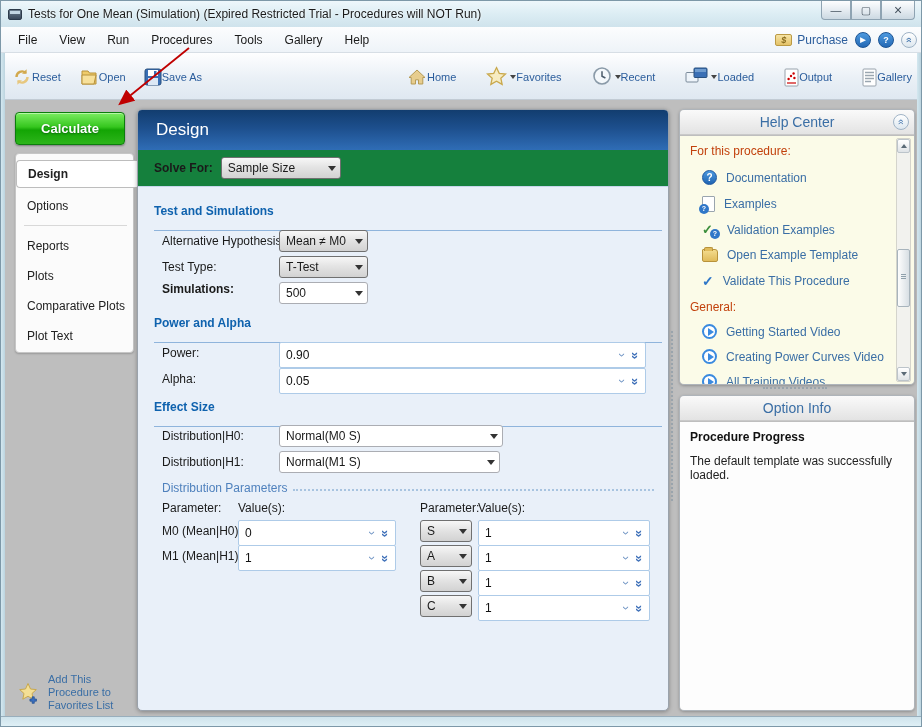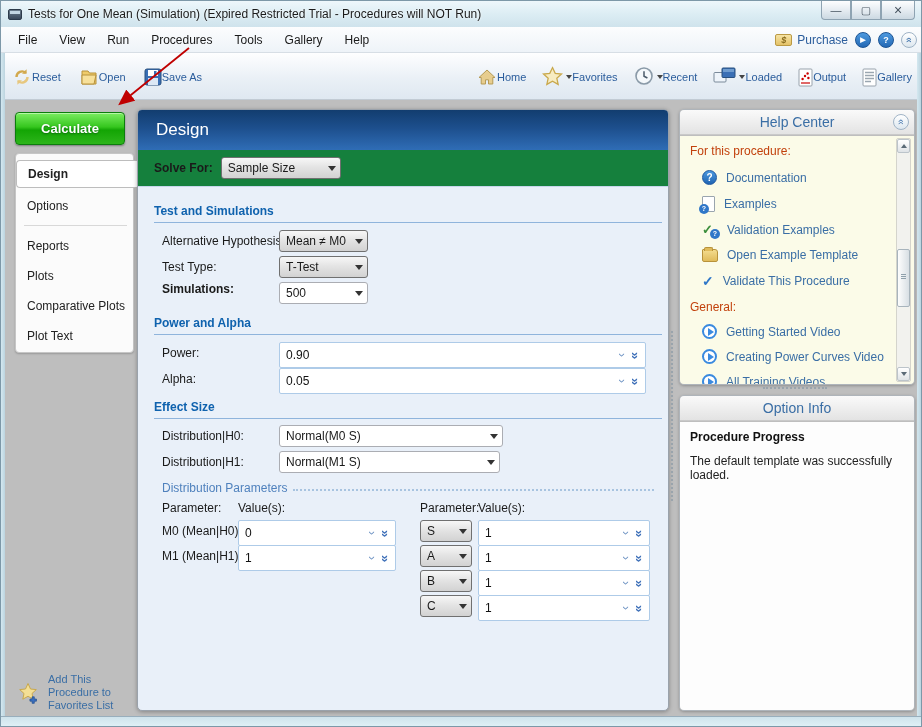--- a/index.html
+++ b/index.html
@@ -37,21 +37,21 @@
               display:flex; align-items:center; justify-content:center; }
   .circle-btn { width:16px; height:16px; border-radius:50%; background:linear-gradient(#4d9ae0,#2368b4);
                 color:#fff; display:flex; align-items:center; justify-content:center;
                 font-size:9px; font-weight:bold; border:1px solid #1c5494; }
   .chev-up-rot { display:inline-block; transform:rotate(-90deg); font-size:10px; line-height:1; }
 
   
   .toolbar { position:absolute; left:0; top:52px; width:922px; height:47px;
              background:linear-gradient(#fefeff,#eaf0f6 55%,#dfe8f1); border-bottom:1px solid #c2cbd4; }
   .tb-group-left { position:absolute; left:6px; top:3px; display:flex; gap:8px; }
-  .tb-group-right { position:absolute; right:6px; top:3px; display:flex; gap:6px; }
+  .tb-group-right { position:absolute; right:6px; top:3px; display:flex; gap:20px; }
   .tb-btn { min-width:42px; height:41px; display:flex; align-items:center;
             justify-content:space-between; padding:3px 5px 2px; border-radius:3px; cursor:default; }
   .tb-btn .icon-slot { height:22px; display:flex; align-items:center; }
   .tb-label { font-size:11px; color:#2b5d9c; white-space:nowrap; }
   .tb-caret { width:0; height:0; border-left:3px solid transparent; border-right:3px solid transparent;
               border-top:4px solid #444; margin-left:3px; align-self:center; }
   .with-caret .icon-slot { display:flex; align-items:center; }
 
   
   .edge-left,.edge-right { position:absolute; top:52px; bottom:10px; width:4px;
@@ -85,21 +85,21 @@
                 box-shadow:0 1px 4px rgba(0,0,0,.3); overflow:hidden; }
   .mp-header { position:absolute; left:0; top:0; width:100%; height:40px;
                background:linear-gradient(#123d6f,#1d4f8d 45%,#2f6db6);
                display:flex; align-items:center; padding-left:18px; }
   .mp-header span { color:#fff; font-size:17px; }
   .solve-row { position:absolute; left:0; top:40px; width:100%; height:37px; background:#15803d;
                border-bottom:1px solid #c6d6ec; display:flex; align-items:center; padding-left:16px; }
   .solve-row .lbl-b { font-weight:bold; margin-right:8px; }
 
   .sec-title { position:absolute; left:16px; width:508px; font-weight:bold; color:#0f62ae;
-               border-bottom:1px solid #8fb4dc; padding-bottom:4px; font-size:12px; }
+               border-bottom:1px solid #8fb4dc; padding-bottom:12px; font-size:12px; }
   .row-abs { position:absolute; height:22px; display:flex; align-items:center; }
   .lbl { font-size:12px; color:#1a1a1a; }
 
   .combo { position:absolute; height:22px; border:1px solid #707070; border-radius:3px;
            background:linear-gradient(#f7f7f7,#e4e4e4 45%,#d2d2d2); display:flex; align-items:center;
            cursor:default; }
   .combo .ctext { flex:1; padding-left:6px; font-size:12px; white-space:nowrap; overflow:hidden; }
   .combo .carrow { width:16px; display:flex; align-items:center; justify-content:center; }
   .combo .carrow::after { content:""; width:0; height:0; border-left:4px solid transparent;
            border-right:4px solid transparent; border-top:5px solid #333; }

